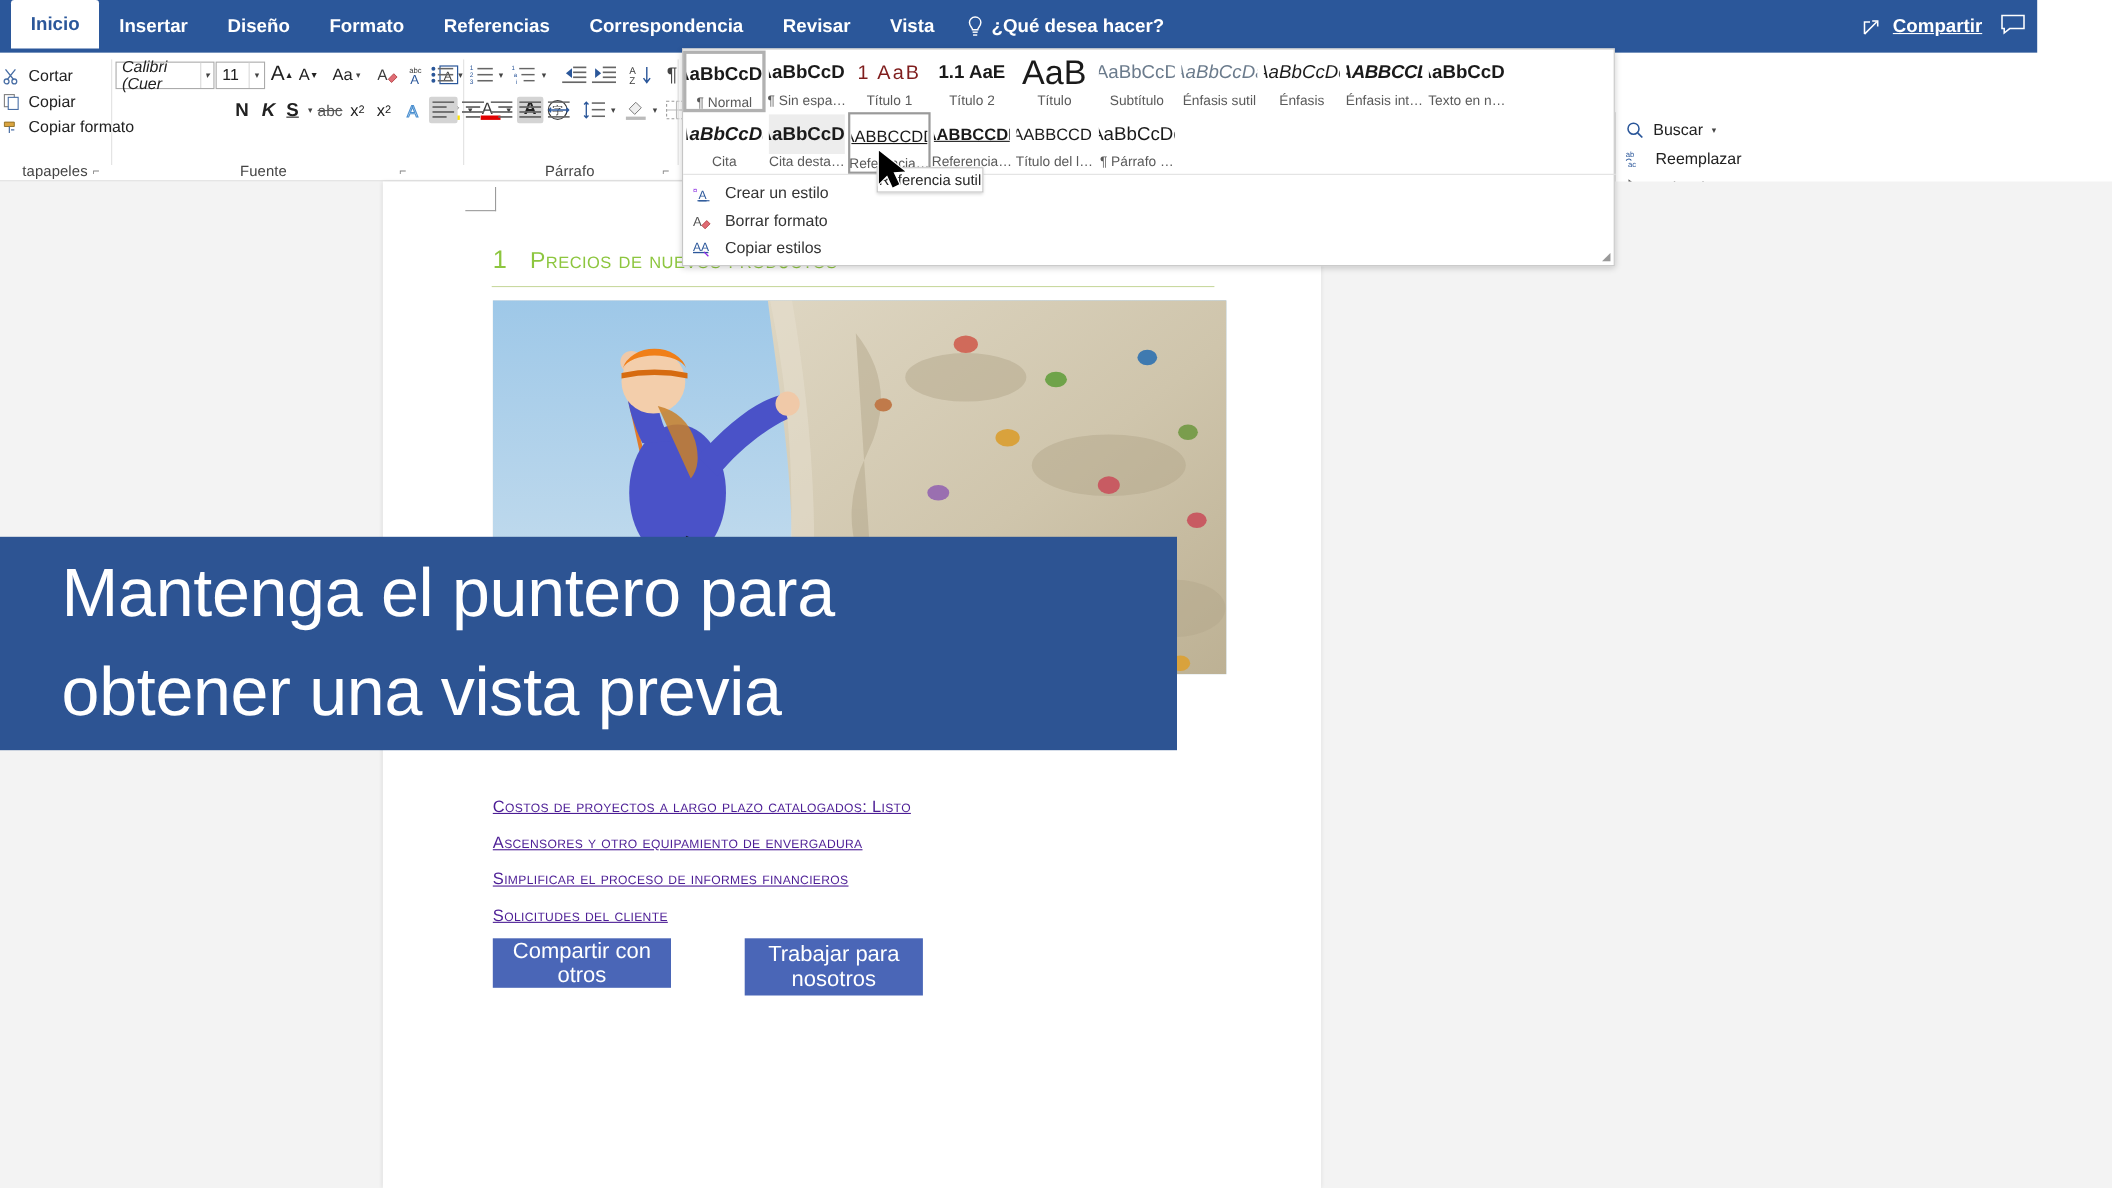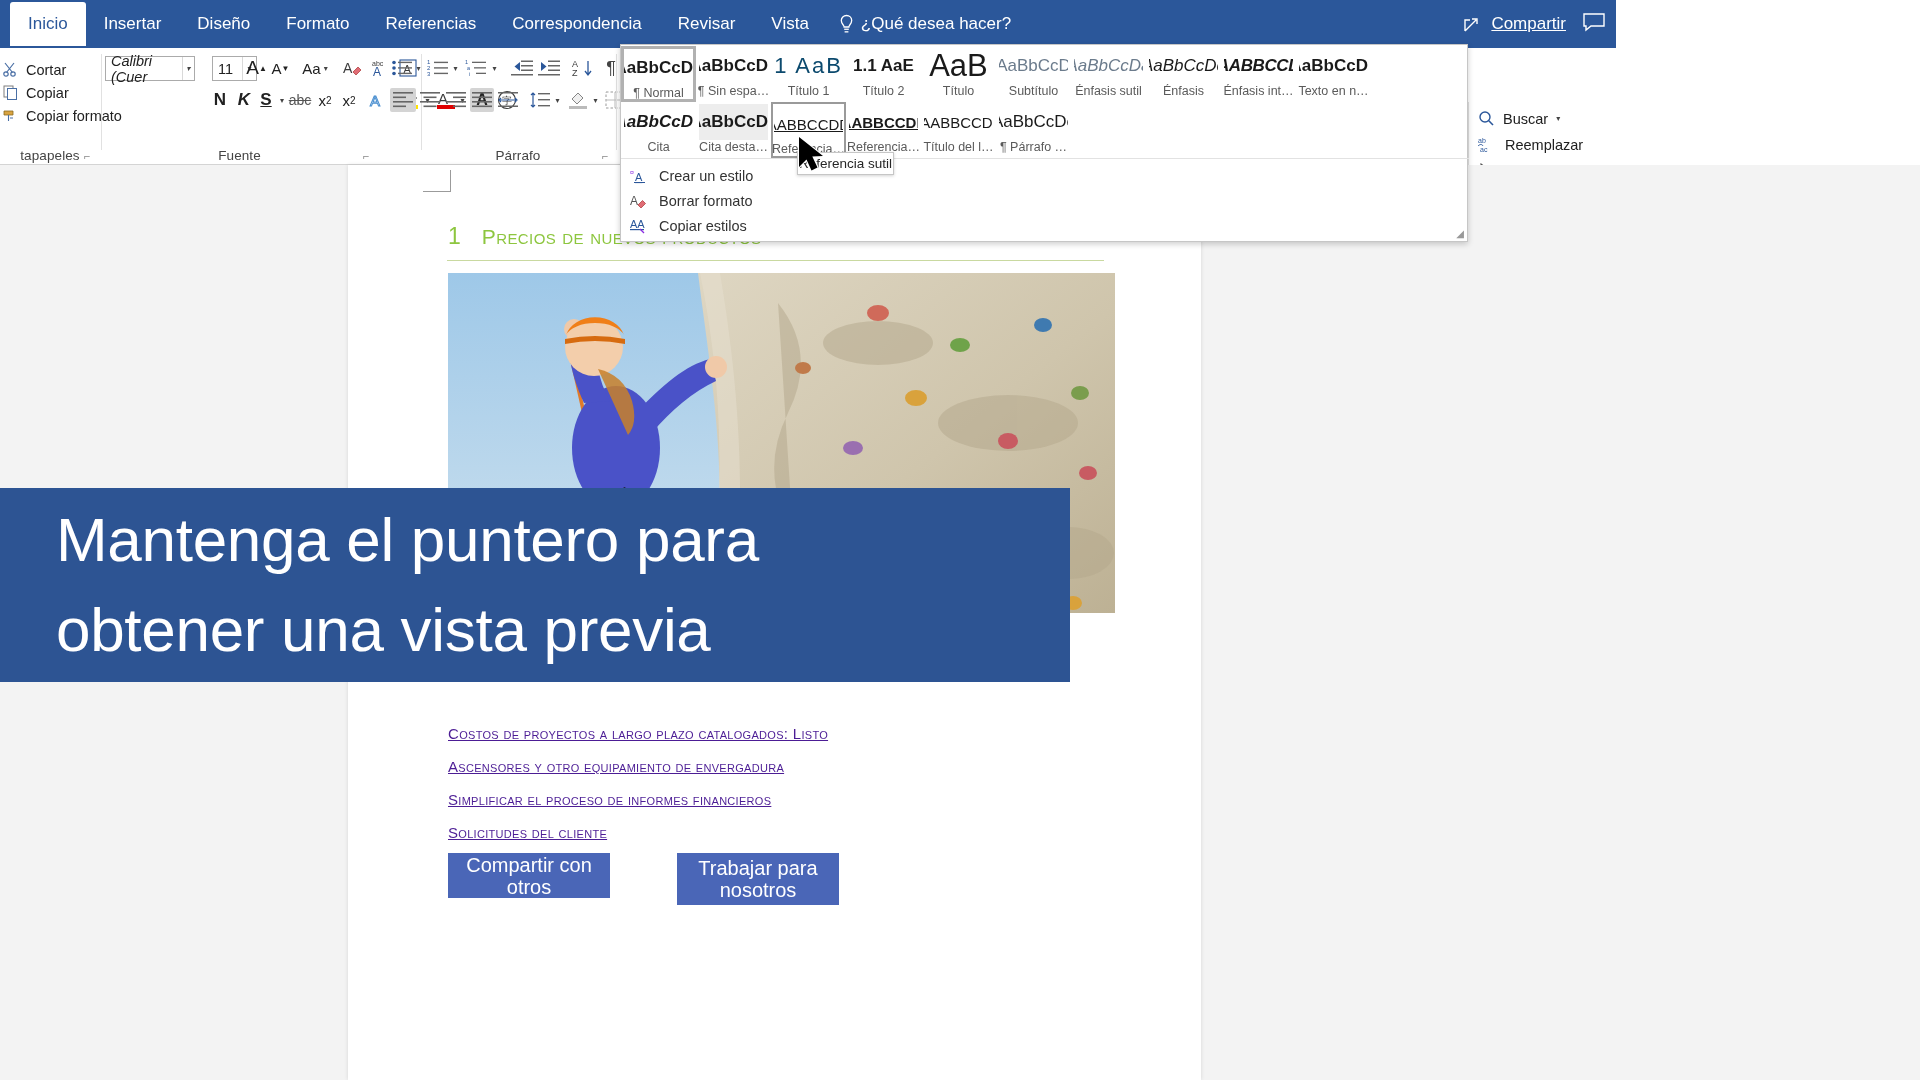--- a/index.html
+++ b/index.html
@@ -5,22 +5,22 @@
   * { box-sizing: border-box; margin: 0; padding: 0; }
   html, body {
     width: 1920px; height: 1080px;
     font-family: "Liberation Sans", sans-serif;
     overflow: hidden; background: #ffffff;
   }
   #app { position: relative; width: 1920px; height: 1080px; }
 
   
   .tabbar {
-    position: absolute; left: 0; top: 0; width: 1616px; height: 48px;
-    background: #2b579a; display: flex; align-items: center;
+    position: absolute; left: 0; top: 0; width: 1852px; height: 48px;
+    background: #2b579a; display: flex; align-items: flex-start; font-weight: bold;
   }
   .tab {
     height: 48px; padding: 0 18px; display: flex; align-items: center;
     color: #ffffff; font-size: 17px; white-space: nowrap;
   }
   .tab.active {
     background: #ffffff; color: #2b579a; height: 44px; border-radius: 3px 3px 0 0;
   }
   .tellme {
     display: flex; align-items: center; height: 48px; color: #ffffff;
@@ -269,21 +269,21 @@
       <div class="grp-title">tapapeles</div>
       <div class="dlg">⌐</div>
     </div>
     <div class="grp-sep" style="left:101px;"></div>
 
     <div class="grp" style="left:102px; width:275px;">
       <div class="fontbox" style="left:3px; top:8px; width:90px;font-style:italic;">
         <span>Calibri (Cuer</span>
         <span class="caret">▾</span>
       </div>
-      <div class="fontbox" style="left:94px; top:8px; width:45px;margin-left:16px;">
+      <div class="fontbox" style="left:94px; top:8px; width:45px;">
         <span>11</span>
         <span class="caret">▾</span>
       </div>
       <div class="ico-btn" style="left:143px; top:8px; width:23px; height:24px; font-size:19px;">A<sup style="font-size:8px">▲</sup></div>
       <div class="ico-btn" style="left:167px; top:8px; width:23px; height:24px; font-size:15px;">A<sup style="font-size:8px">▼</sup></div>
       <div class="ico-btn" style="left:196px; top:8px; width:34px; height:24px; font-size:15px; gap:3px;">Aa<span class="mini-caret">▾</span></div>
       <div class="ico-btn" style="left:238px; top:8px; width:26px; height:24px;">
         <svg width="21" height="20" viewBox="0 0 21 20">
             <text x="0" y="15" font-size="14" fill="#3c3c3c" font-family="Liberation Sans">A</text>
             <path d="M10 14l5-5 3 3-5 5z" fill="#e06c75" stroke="#a33" stroke-width=".7"></path>
@@ -524,21 +524,21 @@
     <div class="style-row" style="top:1px;">
       <div class="style-cell selected">
         <div class="prev" style="font-weight:600;">AaBbCcDc</div>
         <div class="lbl">¶ Normal</div>
       </div>
       <div class="style-cell">
         <div class="prev" style="font-weight:600;">AaBbCcDc</div>
         <div class="lbl">¶ Sin espa…</div>
       </div>
       <div class="style-cell">
-        <div class="prev" style="color:#0c4a6e; font-size:22px; letter-spacing:2px;">1  AaB</div>
+        <div class="prev" style="color:#7f1d1d; font-size:18px; letter-spacing:2px;">1  AaB</div>
         <div class="lbl">Título 1</div>
       </div>
       <div class="style-cell">
         <div class="prev" style="font-size:17px; font-weight:600;">1.1 AaE</div>
         <div class="lbl">Título 2</div>
       </div>
       <div class="style-cell">
         <div class="prev" style="font-size:31px; font-weight:300;">AaB</div>
         <div class="lbl">Título</div>
       </div>

